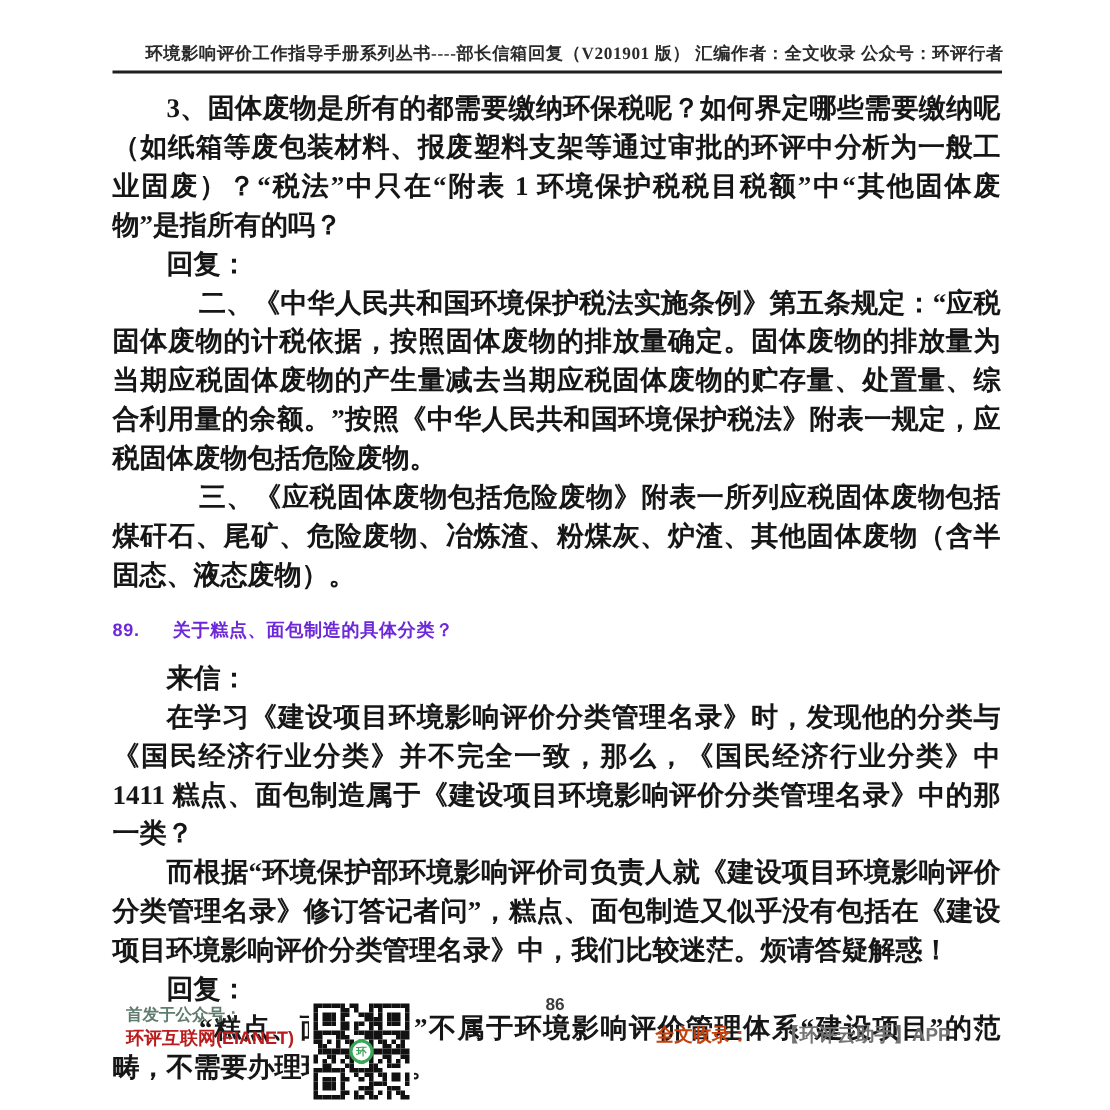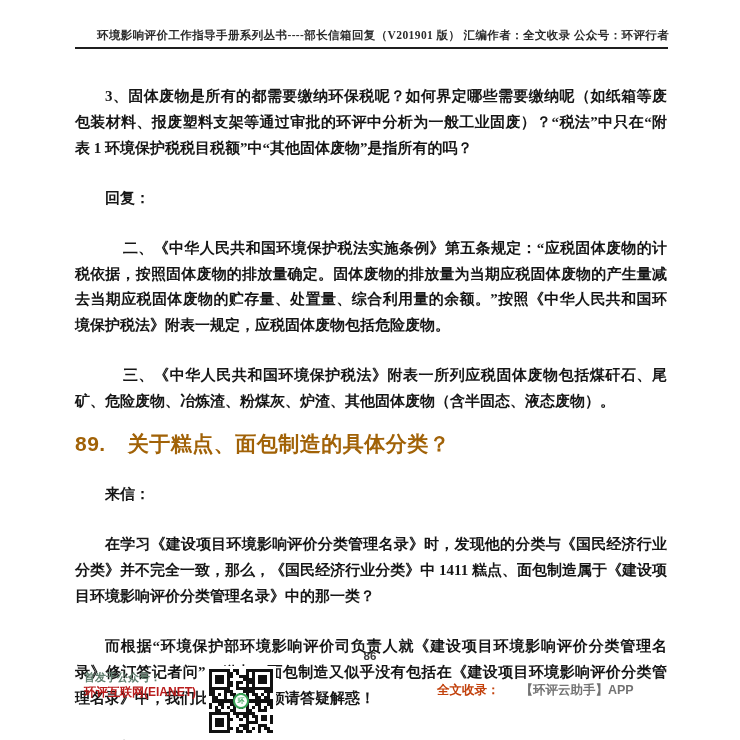--- a/index.html
+++ b/index.html
@@ -38,52 +38,52 @@
     background: #1f1f1f;
   }
   
   .doc-body {
     position: absolute;
     top: 60px;
     left: 75px;
     width: 592px;
   }
   .doc-body p {
-    font-size: 15px;
+    font-size: 18px;
     line-height: 25.9px;
     text-align: justify;
     font-weight: 600;
     color: #161616;
-    margin-top: 24px;
   }
   .indent-normal { text-indent: 2em; }
   .indent-deep   { text-indent: 3.2em; }
   .section-heading {
     margin-top: 15px;
-    font-size: 21px;
+    margin-bottom: 11px;
+    font-size: 12px;
     font-weight: 800;
-    color: #a16207;
+    color: #6d28d9;
     letter-spacing: 0.5px;
   }
   .section-heading .sec-num {
     font-family: "Liberation Sans", sans-serif;
     margin-right: 22px;
   }
   
   .doc-footer {
     position: absolute;
     left: 75px;
     right: 75px;
     top: 650px;
     height: 90px;
     font-family: "Liberation Sans", sans-serif;
   }
   .page-number {
     position: absolute;
-    top: 0;
+    top: 14px;
     left: 0;
     right: 0;
     text-align: center;
     font-size: 11.5px;
     color: #3d3d3d;
     font-weight: 600;
   }
   .footer-left {
     position: absolute;
     left: 9px;
@@ -156,21 +156,21 @@
 
   <div class="doc-header">
     <span class="header-text">环境影响评价工作指导手册系列丛书----部长信箱回复（V201901 版）  汇编作者：全文收录 公众号：环评行者</span>
     <div class="header-rule"></div>
   </div>
 
   <div class="doc-body">
     <p class="indent-normal">3、固体废物是所有的都需要缴纳环保税呢？如何界定哪些需要缴纳呢（如纸箱等废包装材料、报废塑料支架等通过审批的环评中分析为一般工业固废）？“税法”中只在“附表 1 环境保护税税目税额”中“其他固体废物”是指所有的吗？</p>
     <p class="indent-normal">回复：</p>
     <p class="indent-deep">二、《中华人民共和国环境保护税法实施条例》第五条规定：“应税固体废物的计税依据，按照固体废物的排放量确定。固体废物的排放量为当期应税固体废物的产生量减去当期应税固体废物的贮存量、处置量、综合利用量的余额。”按照《中华人民共和国环境保护税法》附表一规定，应税固体废物包括危险废物。</p>
-    <p class="indent-deep">三、《中华人民共和国环境保护税法》附表一所列应税固体废物包括煤矸石、尾矿、危险废物、冶炼渣、粉煤灰、炉渣、其他固体废物（含半固态、液态废物）。</p>
+    <p class="indent-deep">三、《应税固体废物包括危险废物》附表一所列应税固体废物包括煤矸石、尾矿、危险废物、冶炼渣、粉煤灰、炉渣、其他固体废物（含半固态、液态废物）。</p>
 
     <div class="section-heading">
       <span class="sec-num">89.</span><span>关于糕点、面包制造的具体分类？</span>
     </div>
 
     <p class="indent-normal">来信：</p>
     <p class="indent-normal">在学习《建设项目环境影响评价分类管理名录》时，发现他的分类与《国民经济行业分类》并不完全一致，那么，《国民经济行业分类》中 1411 糕点、面包制造属于《建设项目环境影响评价分类管理名录》中的那一类？</p>
     <p class="indent-normal">而根据“环境保护部环境影响评价司负责人就《建设项目环境影响评价分类管理名录》修订答记者问”，糕点、面包制造又似乎没有包括在《建设项目环境影响评价分类管理名录》中，我们比较迷茫。烦请答疑解惑！</p>
     <p class="indent-normal">回复：</p>
     <p class="indent-deep">“糕点、面包制造”不属于环境影响评价管理体系“建设项目”的范畴，不需要办理环评手续。</p>

